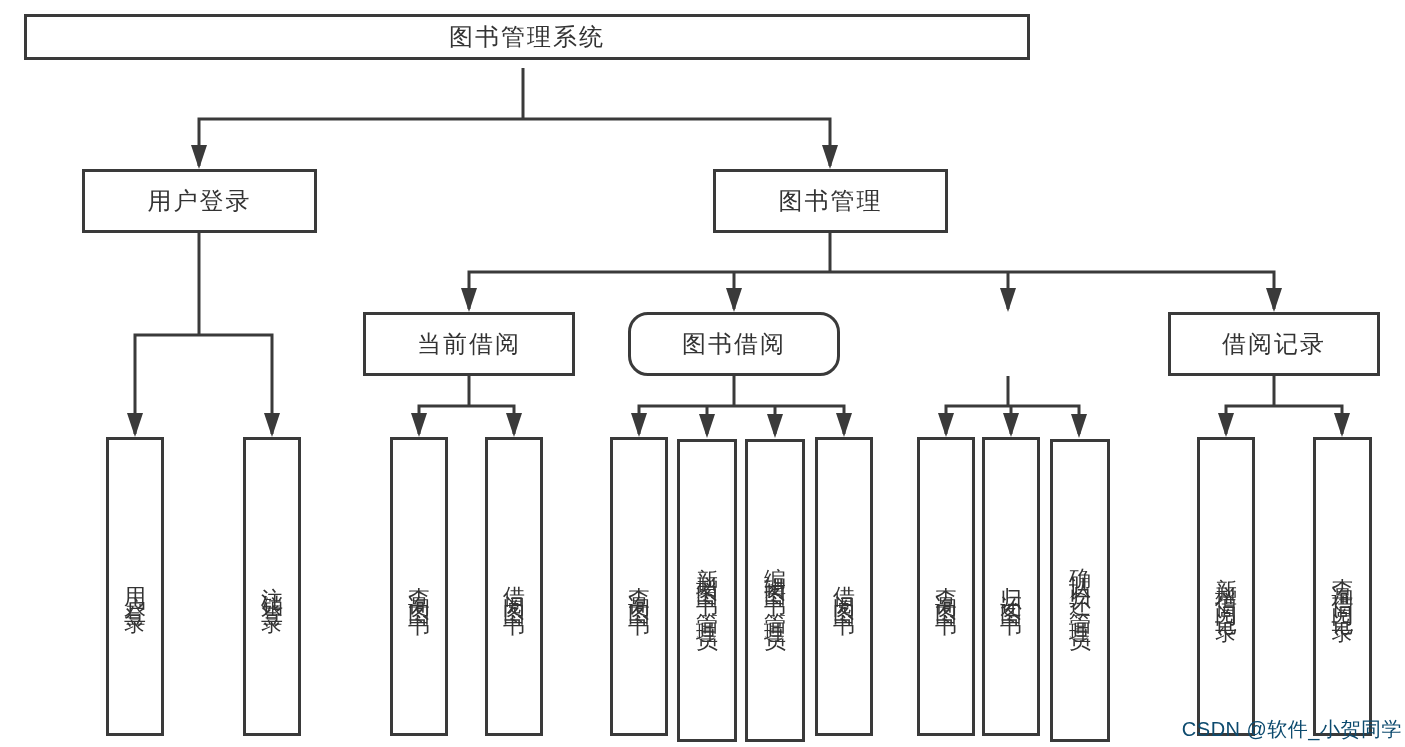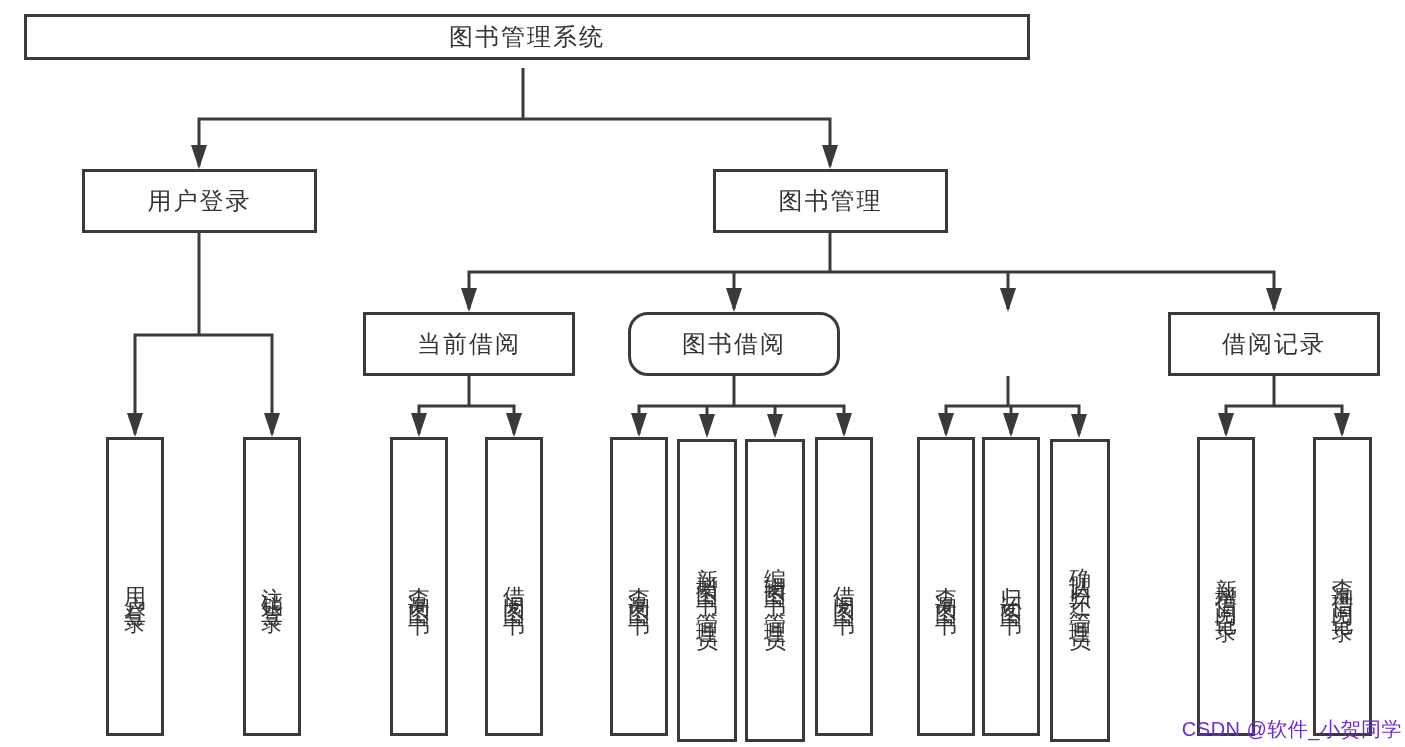--- a/index.html
+++ b/index.html
@@ -66,21 +66,21 @@
   .n-d0 { left: 917px;  }
   .n-d1 { left: 982px;  }
   .n-d2 { left: 1050px; width: 58px; }
   .n-e0 { left: 1197px; }
   .n-e1 { left: 1313px; width: 59px; }
   #watermark {
     position: absolute;
     right: 3px;
     top: 716px;
     font-size: 20px;
-    color: #6d28d9;
+    color: #0c4a6e;
     letter-spacing: 0.5px;
     z-index: 3;
     white-space: nowrap;
   }
 </style>
 </head>
 <body>
 
 <div id="stage">
 

